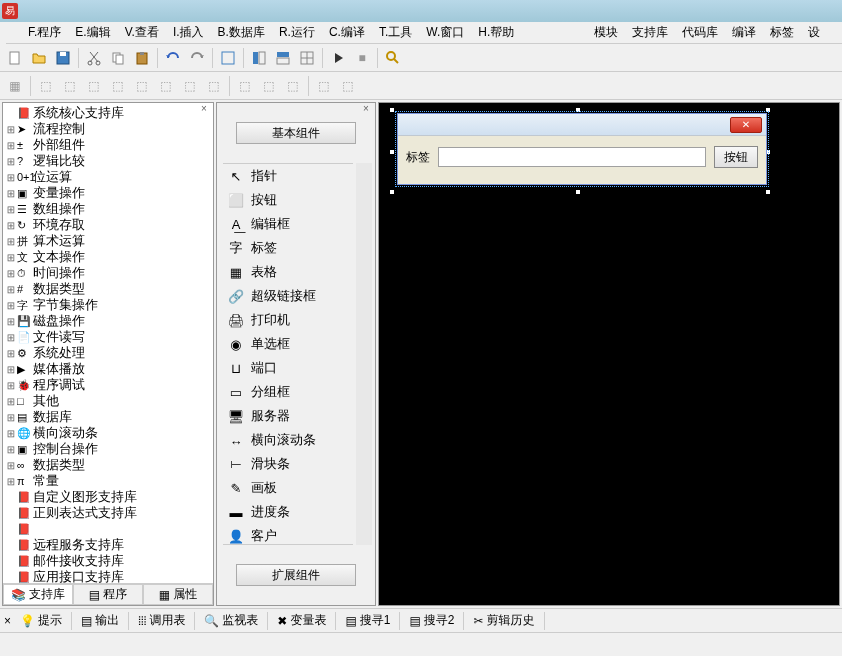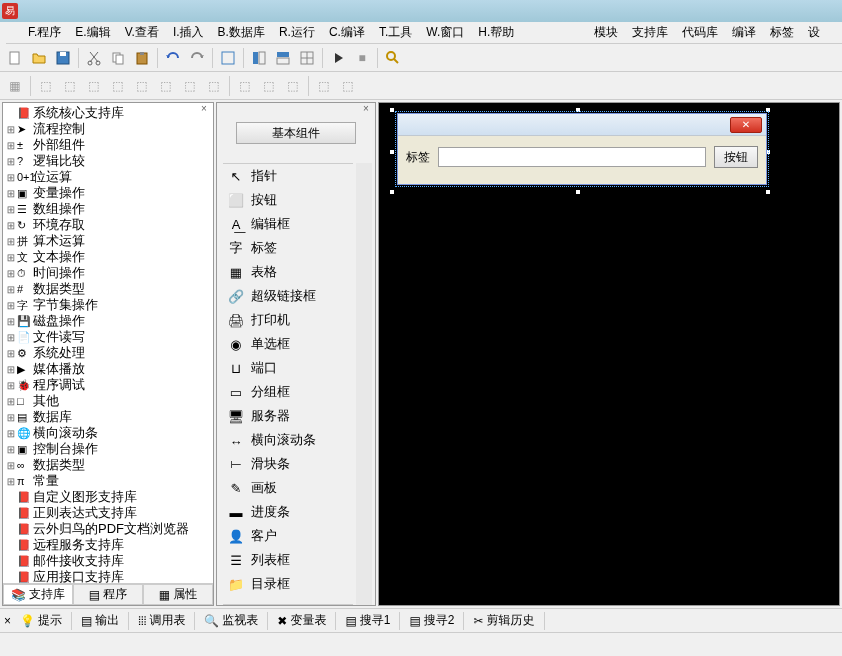--- a/index.html
+++ b/index.html
@@ -335,21 +335,20 @@
             <span class="label">自定义图形支持库</span>
           </div>
           <div class="tree-item">
             <span class="expand"></span>
             <span class="ticon">📕</span>
             <span class="label">正则表达式支持库</span>
           </div>
           <div class="tree-item">
             <span class="expand"></span>
             <span class="ticon">📕</span>
-            <span class="label">云外归鸟的PDF文档浏览器</span>
           </div>
           <div class="tree-item">
             <span class="expand"></span>
             <span class="ticon">📕</span>
             <span class="label">远程服务支持库</span>
           </div>
           <div class="tree-item">
             <span class="expand"></span>
             <span class="ticon">📕</span>
             <span class="label">邮件接收支持库</span>
@@ -450,20 +449,21 @@
             <span class="cicon">☰</span>
             <span class="clabel">列表框</span>
           </div>
           <div class="comp-item">
             <span class="cicon">📁</span>
             <span class="clabel">目录框</span>
           </div>
         </div>
       <div class="scrollbar-v"></div>
     </div>
+    <div class="header-btn">扩展组件</div>
   </div>
 
   <div class="design-area">
 
     <div class="handle" style="left:10px;top:4px"></div>
     <div class="handle" style="left:196px;top:4px"></div>
     <div class="handle" style="left:386px;top:4px"></div>
     <div class="handle" style="left:10px;top:46px"></div>
     <div class="handle" style="left:386px;top:46px"></div>
     <div class="handle" style="left:10px;top:86px"></div>

